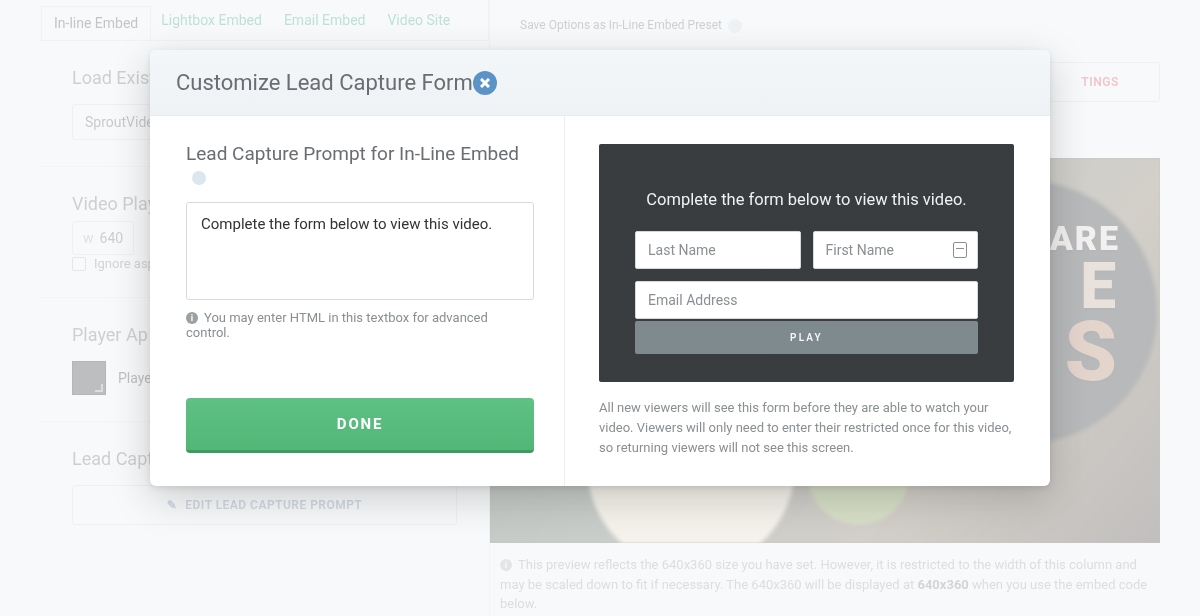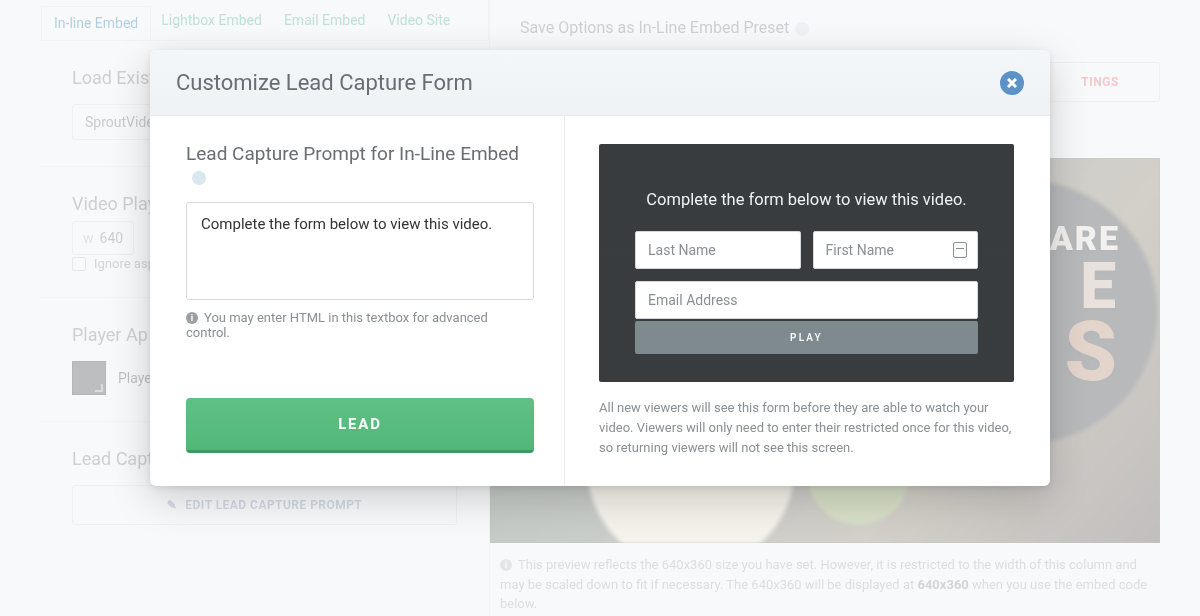--- a/index.html
+++ b/index.html
@@ -5,36 +5,36 @@
   *{box-sizing:border-box;margin:0;padding:0;font-family:-apple-system,BlinkMacSystemFont,"Segoe UI",Roboto,Helvetica,Arial,sans-serif;}
   body{background:#fff;color:#333;font-size:14px;overflow:hidden;}
   .page{width:1200px;height:616px;position:relative;}
 
   
   .bg{position:absolute;inset:0;display:flex;}
   .bg-left{width:490px;padding:0 0 0 40px;border-right:1px solid #e8e8e8;}
   .bg-right{flex:1;padding:0 40px 0 30px;}
   .tabs{display:flex;align-items:center;gap:22px;padding:12px 0 12px 14px;border:1px solid #e5e5e5;border-top:none;border-left:none;width:calc(100% + 1px);margin-left:-1px;}
   .tab{font-size:14px;color:#2aa97a;}
-  .tab.active{color:#0369a1;background:#fff;border:1px solid #e5e5e5;border-bottom-color:#fff;padding:8px 12px;margin:-8px -12px -13px -12px;}
+  .tab.active{color:#404040;background:#fff;border:1px solid #e5e5e5;border-bottom-color:#fff;padding:8px 12px;margin:-8px -12px -13px -12px;}
   .section{padding:26px 32px 26px 32px;border-bottom:1px solid #eee;}
   .section h3{font-weight:400;color:#6a6a6a;font-size:18px;margin-bottom:16px;}
   .sel{display:inline-block;border:1px solid #ddd;border-radius:3px;padding:9px 12px;color:#555;min-width:90px;}
   .small-input{border:1px solid #ddd;border-radius:3px;padding:8px 10px;width:110px;color:#666;}
   .chk{display:flex;align-items:center;gap:8px;color:#777;font-size:13px;margin-top:10px;}
   .chk .box{width:14px;height:14px;border:1px solid #bbb;border-radius:2px;}
   .thumb{display:flex;align-items:center;gap:12px;}
   .thumb .sq{width:34px;height:34px;background:#2e2e2e;border:1px solid #111;position:relative;}
   .thumb .sq::after{content:"";position:absolute;right:2px;bottom:2px;width:6px;height:6px;border-right:2px solid #999;border-bottom:2px solid #999;}
   .edit-btn{display:flex;align-items:center;justify-content:center;gap:8px;border:1px solid #ddd;border-radius:3px;padding:12px;color:#6f8aa8;font-weight:600;font-size:12px;letter-spacing:.04em;}
   .pencil{color:#6f8aa8;}
   .help-q{display:inline-block;width:14px;height:14px;border-radius:50%;background:#dbe7ee;margin-left:6px;vertical-align:middle;}
 
   
-  .save-opt{padding:18px 0 6px;color:#6a6a6a;font-size:16px;}
+  .save-opt{padding:18px 0 6px;color:#6a6a6a;font-size:12px;}
   .adv-btn{position:absolute;top:62px;right:40px;border:1px solid #ddd;border-radius:3px;padding:12px 40px;font-size:12px;font-weight:600;color:#ef4444;letter-spacing:.05em;background:#fff;}
   .preview-frame{position:absolute;top:158px;left:490px;right:40px;height:385px;background:#3a4a3e;overflow:hidden;}
   .food{position:absolute;inset:0;background:
     radial-gradient(circle at 30% 80%, #f2e6c9 0 18%, transparent 19%),
     radial-gradient(circle at 55% 82%, #8aa24a 0 10%, transparent 11%),
     radial-gradient(circle at 80% 40%, #1a1a1a 0 22%, transparent 23%),
     linear-gradient(130deg,#2b3a32 0%,#54604f 40%,#7b6b4f 70%,#3b2f28 100%);
     filter:blur(1px);
   }
   .overlay-dark{position:absolute;inset:40px 120px 90px 60px;background:rgba(20,20,20,.55);}
@@ -44,21 +44,21 @@
   .headline .w3{font-size:84px;line-height:.85;letter-spacing:3px;color:#b57a5c;}
   .preview-note{position:absolute;left:500px;right:40px;top:555px;font-size:13px;color:#9a9a9a;line-height:1.5;}
   .preview-note b{color:#7a7a7a;}
   .info-icn{display:inline-block;width:12px;height:12px;border-radius:50%;background:#b8b8b8;color:#fff;font-size:9px;font-weight:bold;text-align:center;line-height:12px;margin-right:6px;vertical-align:1px;}
 
   
   .scrim{position:absolute;inset:0;background:rgba(245,247,248,.72);}
 
   
   .modal{position:absolute;left:150px;top:50px;width:900px;background:#fff;border-radius:6px;box-shadow:0 12px 40px rgba(0,0,0,.18),0 2px 6px rgba(0,0,0,.1);display:flex;flex-direction:column;overflow:hidden;}
-  .modal-head{background:linear-gradient(#f4f7f9,#eef2f5);padding:20px 26px;display:flex;align-items:center;justify-content:space-between;border-bottom:1px solid #e7ecee;}
+  .modal-head{background:linear-gradient(#f4f7f9,#eef2f5);padding:20px 26px;display:flex;align-items:center;justify-content:flex-start;border-bottom:1px solid #e7ecee;}
   .modal-head h2{font-weight:400;color:#6a6e72;font-size:22px;}
   .close{width:24px;height:24px;border-radius:50%;background:#5c93c7;display:flex;align-items:center;justify-content:center;cursor:pointer;}
   .close svg{width:10px;height:10px;stroke:#fff;stroke-width:3;}
   .modal-body{display:flex;min-height:356px;}
   .m-left{width:415px;border-right:1px solid #eceff1;padding:26px 30px 30px 36px;display:flex;flex-direction:column;}
   .m-right{flex:1;padding:28px 36px 28px 34px;}
   .m-left h3{font-weight:400;color:#6a6e72;font-size:19px;margin-bottom:14px;}
   .ta{width:100%;height:98px;border:1px solid #d7dadd;border-radius:3px;padding:12px 14px;font-size:15px;color:#333;resize:none;font-family:inherit;}
   .hint{font-size:13px;color:#8a8f93;margin-top:10px;}
   .done{margin-top:58px;width:100%;padding:17px;border:none;border-bottom:3px solid #3f9963;border-radius:4px;background:linear-gradient(#5fc184,#51b777);color:#fff;font-size:15px;font-weight:700;letter-spacing:.12em;cursor:pointer;}
@@ -157,21 +157,21 @@
     </div>
     <div class="modal-body">
       <div class="m-left">
         <h3>
           <span>Lead Capture Prompt for In-Line Embed</span> <span class="help-q"></span>
         </h3>
         <textarea class="ta" style="">Complete the form below to view this video.</textarea>
         <div class="hint">
           <span class="info-icn" style="background:#9aa0a4">i</span><span>You may enter HTML in this textbox for advanced control.</span>
         </div>
-        <button class="done">LEAD</button>
+        <button class="done">DONE</button>
       </div>
       <div class="m-right">
         <div class="preview-card">
           <div class="pc-title">Complete the form below to view this video.</div>
           <div class="pc-row">
             <div class="pc-in">
               <span>Last Name</span>
             </div>
             <div class="pc-in">
               <span>First Name</span>

